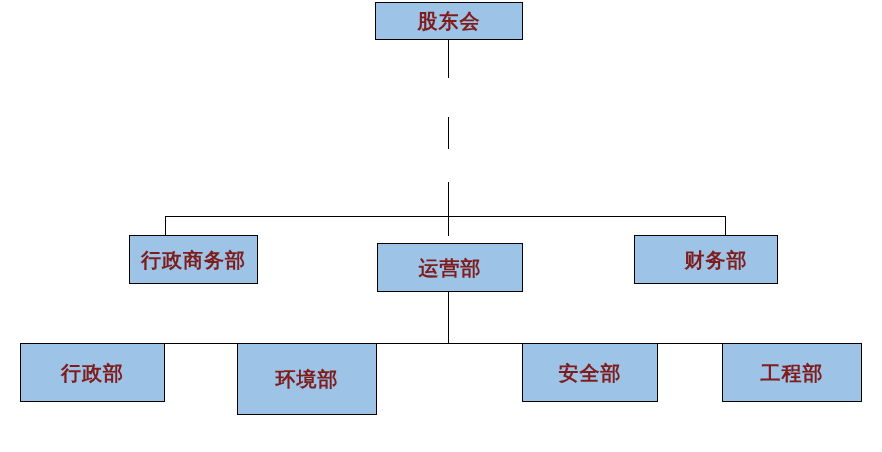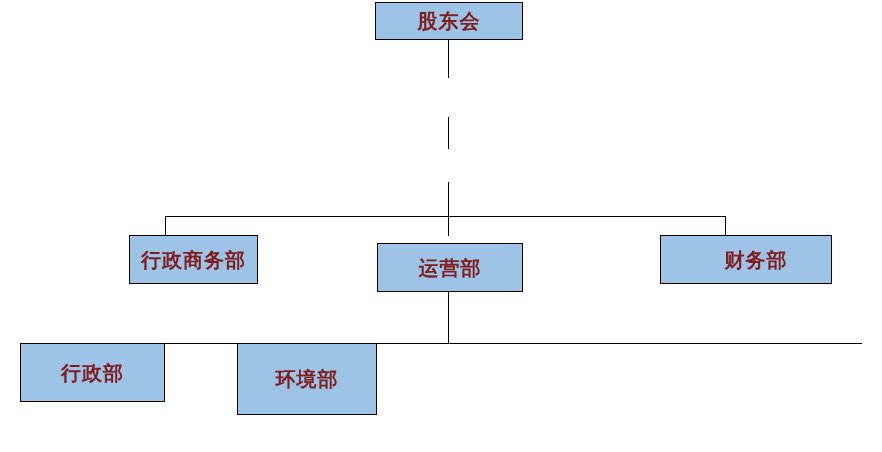--- a/index.html
+++ b/index.html
@@ -63,21 +63,23 @@
   <div class="connector h" style="left:20px; top:343px; width:842px;"></div>
 
   <div class="node-box" style="left:375px; top:2px; width:148px; height:38px;">股东会</div>
 
 
 
   <div class="node-box" style="left:93px; top:235px; width:129px; height:49px;margin-left:36px;">行政商务部</div>
 
   <div class="node-box" style="left:377px; top:235px; width:146px; height:49px;margin-top:8px;">运营部</div>
 
-  <div class="node-box" style="left:660px; top:235px; width:172px; height:49px;padding-left:20px;">财务部</div>
+  <div class="node-box" style="left:634px; top:235px; width:144px; height:49px;padding-left:20px;">财务部</div>
 
   <div class="node-box" style="left:20px; top:343px; width:145px; height:59px;">行政部</div>
 
   <div class="node-box" style="left:237px; top:343px; width:140px; height:72px;">环境部</div>
 
+  <div class="node-box" style="left:522px; top:343px; width:136px; height:59px;">安全部</div>
 
+  <div class="node-box" style="left:722px; top:343px; width:140px; height:59px;">工程部</div>
 
 </div>
 
 </body></html>

